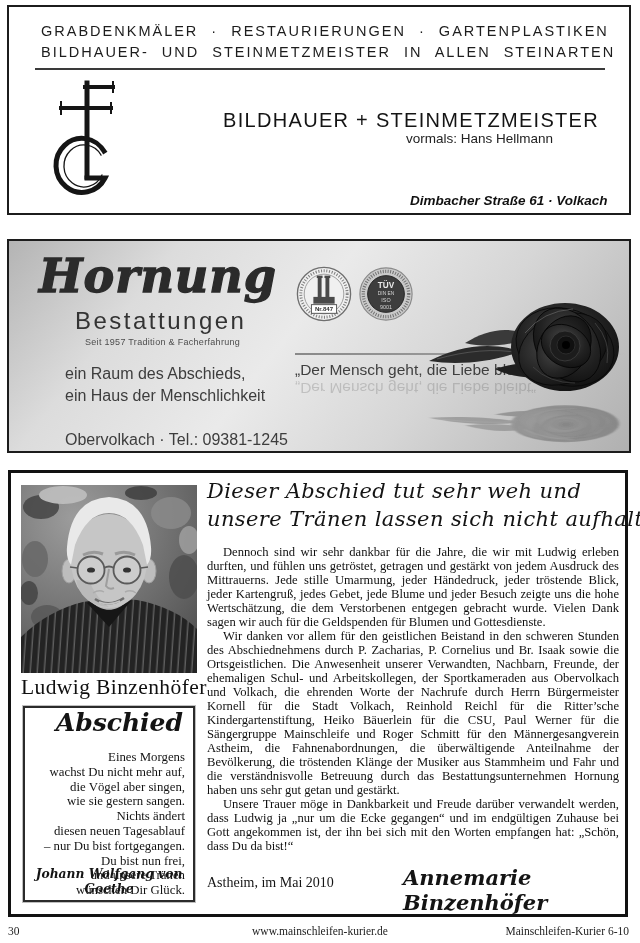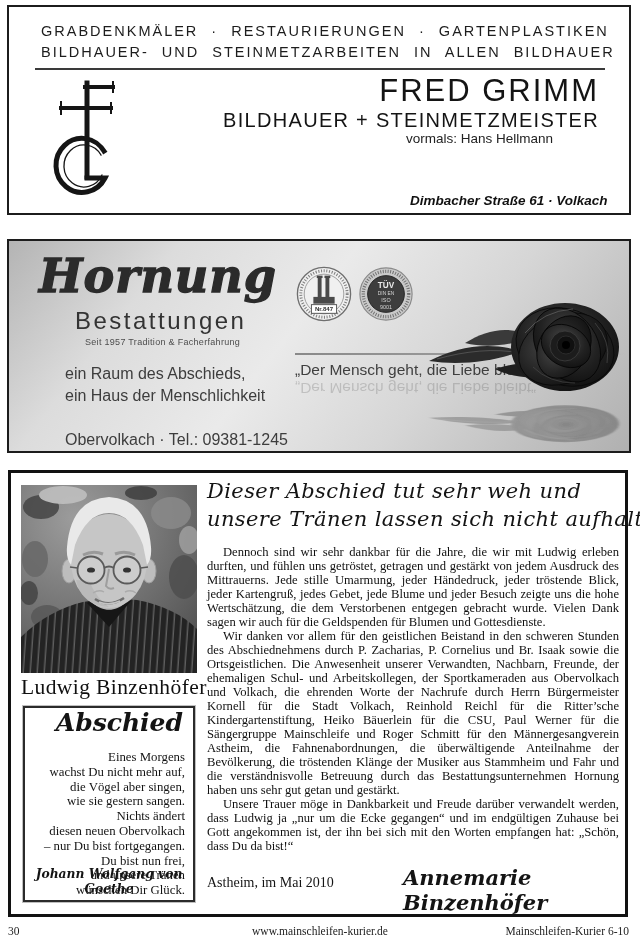--- a/index.html
+++ b/index.html
@@ -85,37 +85,36 @@
   .foot .fc{position:absolute;left:0;width:100%;text-align:center;}
   .foot .fr{position:absolute;right:11px;}
 </style>
 </head>
 <body>
 
 <div class="page">
 
   <section class="grimm-box">
     <div class="g-head g-head1">GRABDENKMÄLER · RESTAURIERUNGEN · GARTENPLASTIKEN</div>
-    <div class="g-head g-head2">BILDHAUER- UND STEINMETZARBEITEN IN ALLEN BILDHAUER</div>
+    <div class="g-head g-head2">BILDHAUER- UND STEINMETZMEISTER IN ALLEN STEINARTEN</div>
     <div class="g-rule"></div>
 
     <svg class="g-logo" viewBox="0 0 82 130">
       <g stroke="#151515" fill="none" stroke-linecap="square">
         <line x1="46" y1="6" x2="46" y2="100" stroke-width="5"></line>
         <line x1="44" y1="10" x2="72" y2="10" stroke-width="4"></line>
         <line x1="72" y1="5" x2="72" y2="15" stroke-width="2"></line>
         <line x1="20" y1="31" x2="70" y2="31" stroke-width="4"></line>
         <line x1="20" y1="25" x2="20" y2="37" stroke-width="2"></line>
         <line x1="70" y1="26" x2="70" y2="36" stroke-width="2"></line>
         <path d="M 63 74 A 26 27 0 1 0 64 101 L 46 101" stroke-width="5"></path>
         <path d="M 60 78 A 20 21 0 1 0 61 98" stroke-width="1.3"></path>
       </g>
     </svg>
 
-    <div class="g-name">FRED GRIMM</div>
     <div class="g-prof">BILDHAUER + STEINMETZMEISTER</div>
     <div class="g-formerly">vormals: Hans Hellmann</div>
     <div class="g-contact">
       <div>Dimbacher Straße 61 · Volkach</div>
       <div>Telefon Werkstatt  0 93 81 / 41 62</div>
       <div>privat nach 18 Uhr 0 93 81 / 43 37</div>
     </div>
   </section>
 
   <section class="hornung-box">
@@ -249,21 +248,21 @@
     <div class="o-name">Ludwig Binzenhöfer</div>
 
     <div class="o-poembox">
       <div class="o-poemtitle">Abschied</div>
       <div class="o-poemlines">
         <div>Eines Morgens</div>
         <div>wachst Du nicht mehr auf,</div>
         <div>die Vögel aber singen,</div>
         <div>wie sie gestern sangen.</div>
         <div>Nichts ändert</div>
-        <div>diesen neuen Obervolkach</div>
+        <div>diesen neuen Tagesablauf</div>
         <div>– nur Du bist fortgegangen.</div>
         <div>Du bist nun frei,</div>
         <div>und unsere Tränen</div>
         <div>wünschen Dir Glück.</div>
       </div>
       <div class="o-poemauthor">Johann Wolfgang von Goethe</div>
     </div>
 
     <div class="o-head1 script">Dieser Abschied tut sehr weh und</div>
     <div class="o-head2 script">unsere Tränen lassen sich nicht aufhalten.</div>

